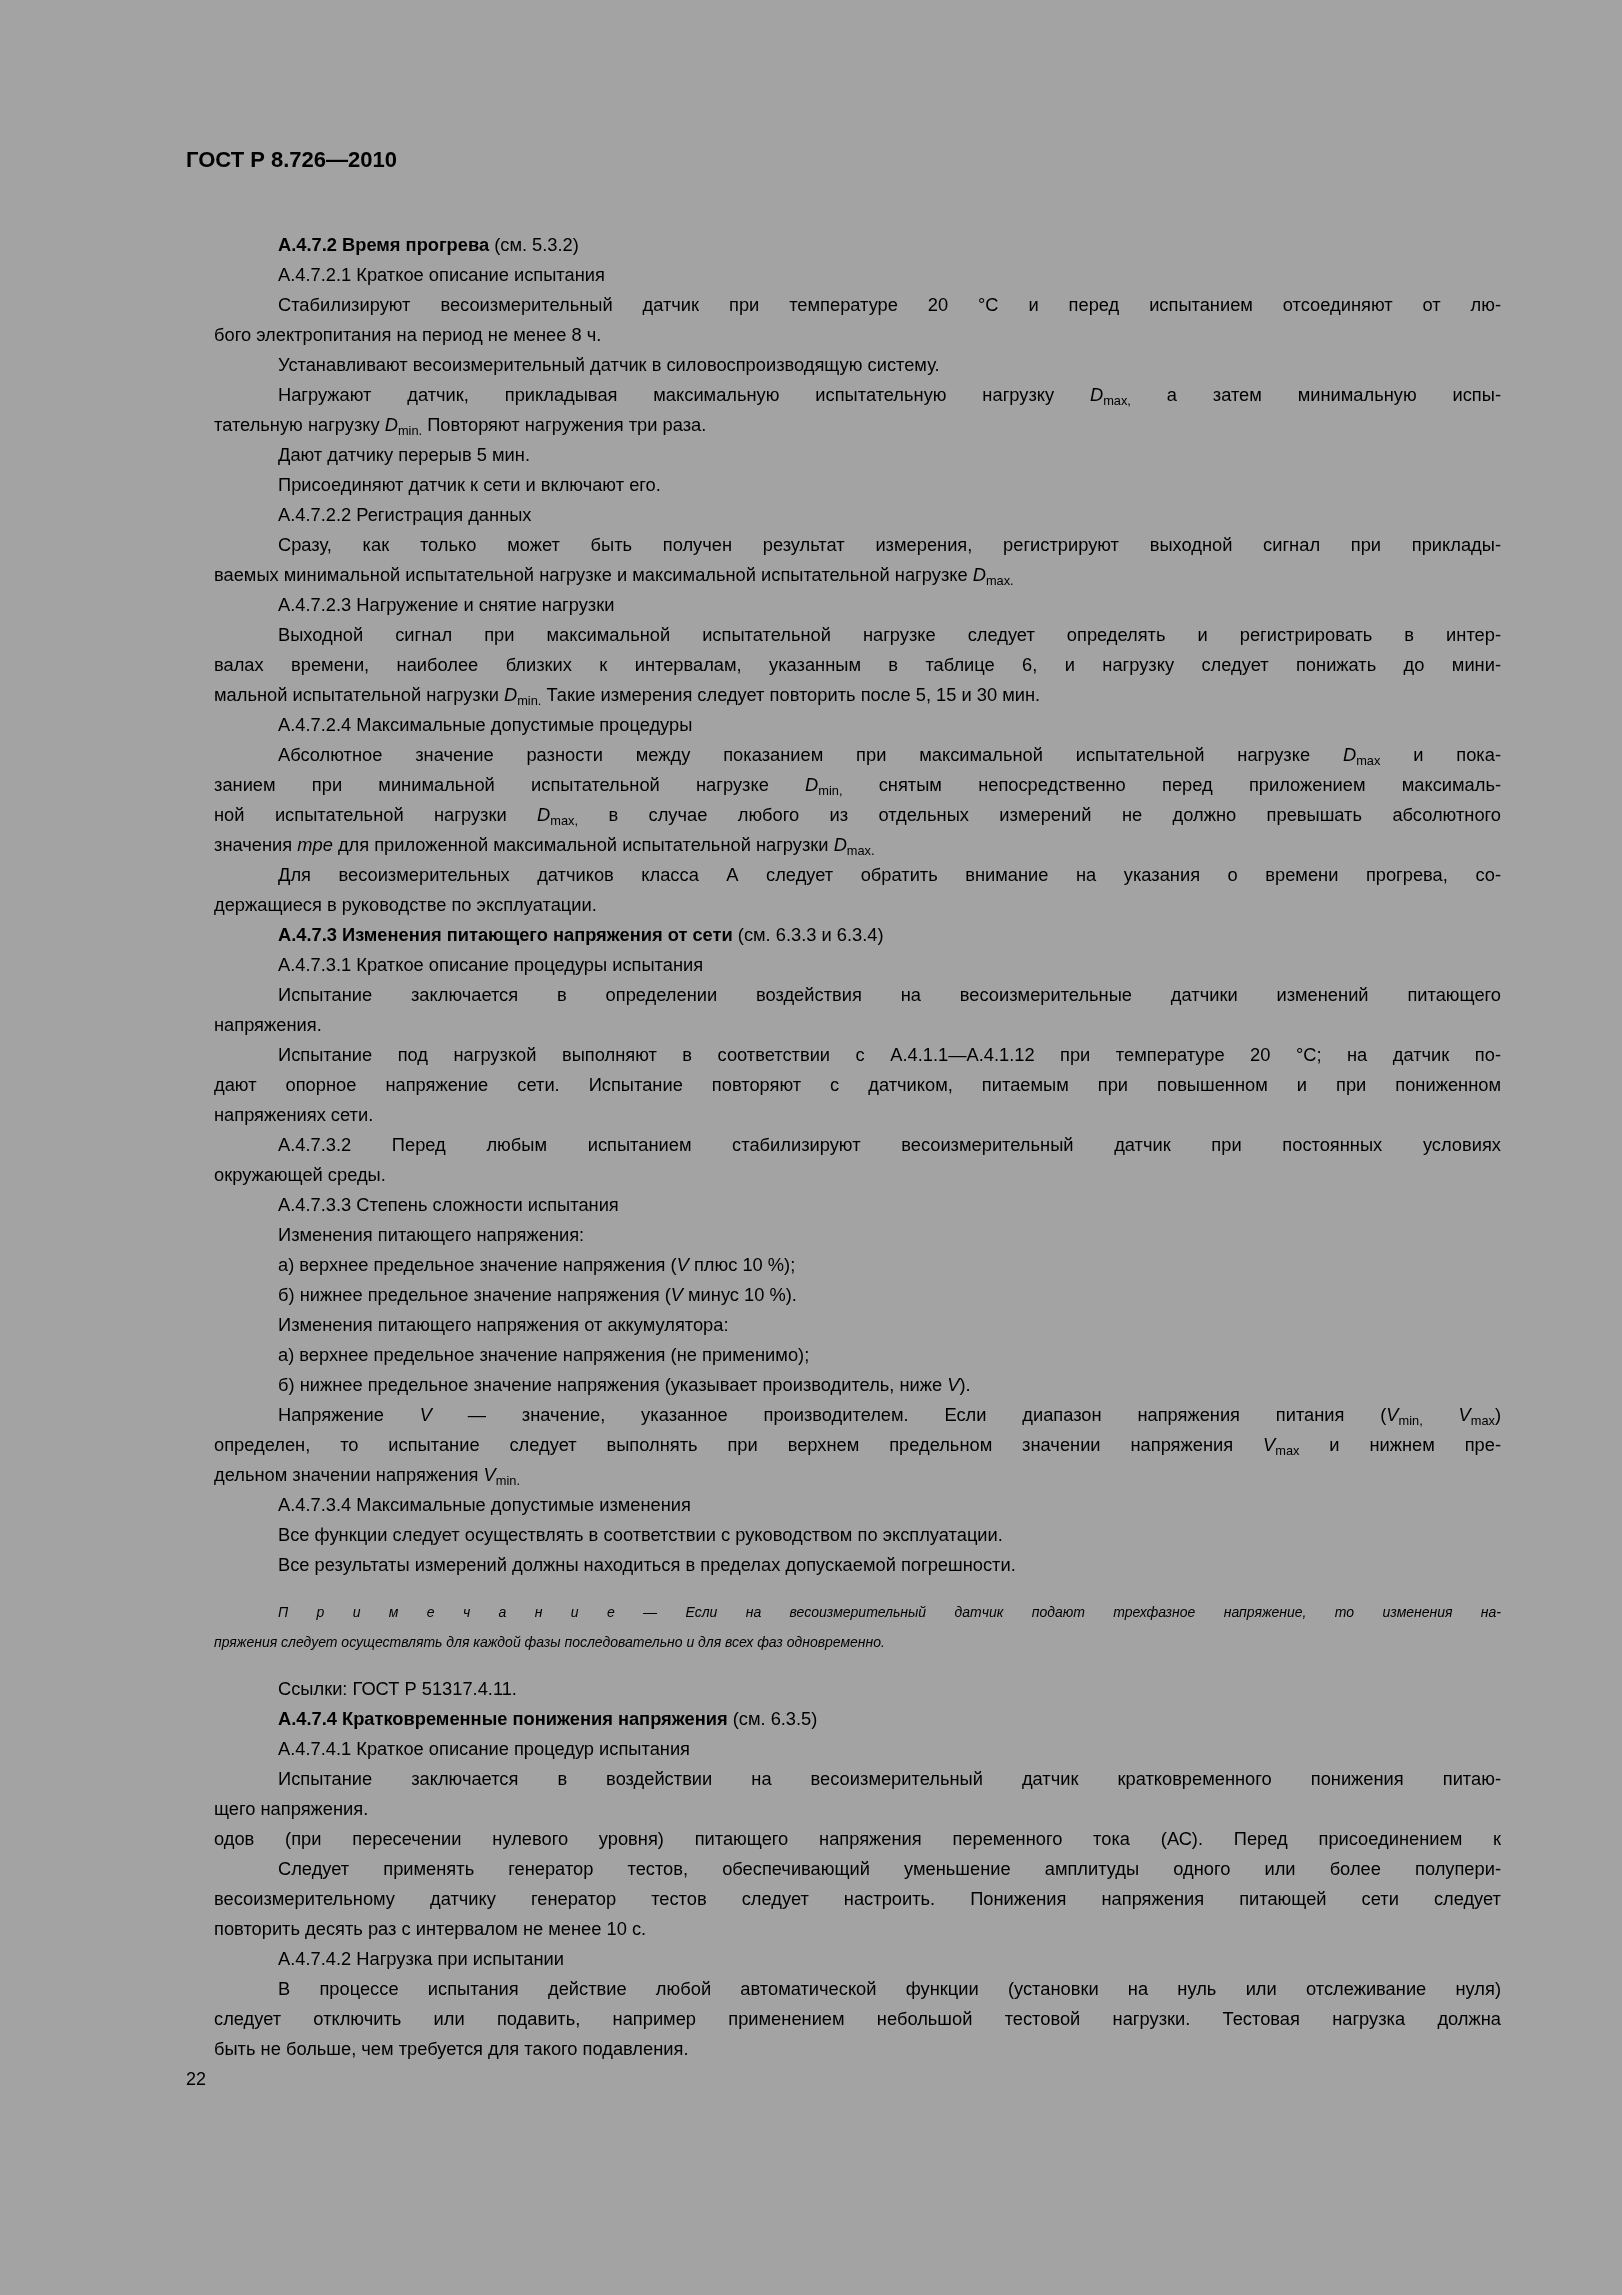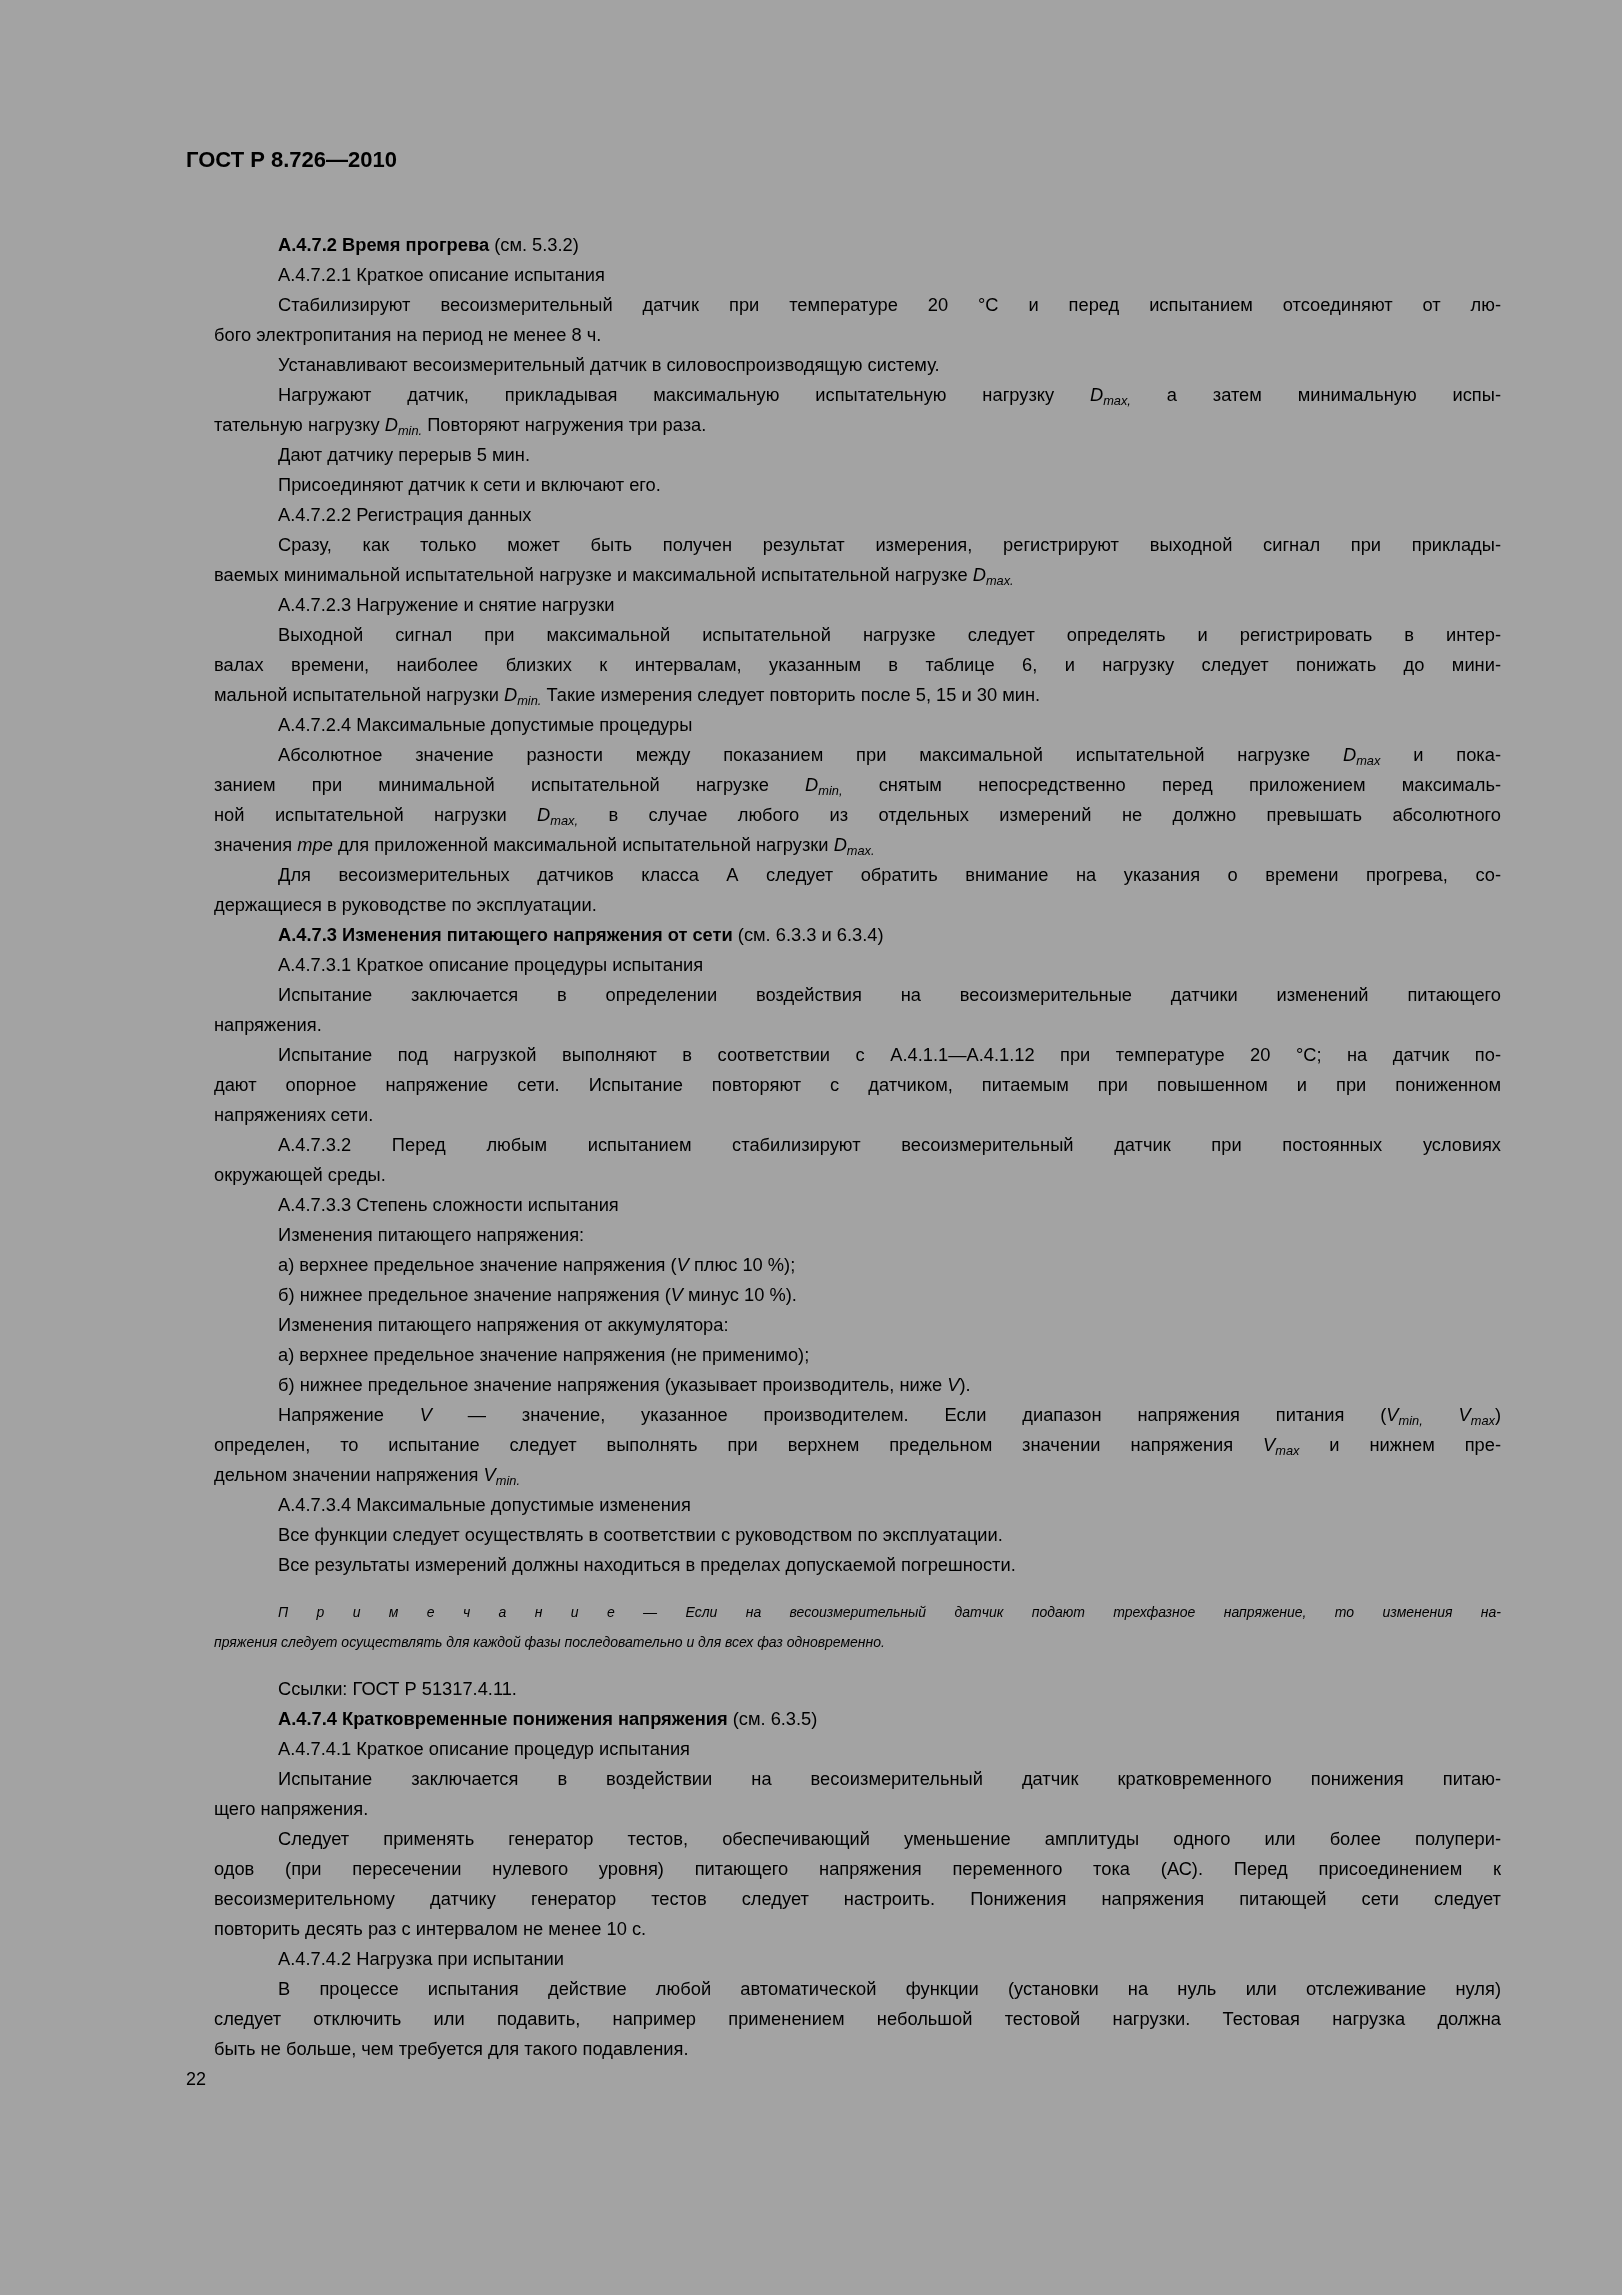--- a/index.html
+++ b/index.html
@@ -44,21 +44,20 @@
     text-align-last: justify;
   }
   .ln.note { font-size: 14px; font-style: italic; }
   .ln.gap { margin-top: 17px; }
   .ln b { font-weight: bold; }
   .ln i { font-style: italic; }
   .ln sub {
     font-size: 70%;
     line-height: 0;
     vertical-align: -0.28em;
-    font-style: italic;
   }
   .page-number {
     position: absolute;
     left: 186px;
     top: 2064px;
     font-size: 18px;
     line-height: 30px;
   }
 </style>
 </head>
@@ -114,22 +113,22 @@
       <div class="ln ind">А.4.7.3.4 Максимальные допустимые изменения</div>
       <div class="ln ind">Все функции следует осуществлять в соответствии с руководством по эксплуатации.</div>
       <div class="ln ind">Все результаты измерений должны находиться в пределах допускаемой погрешности.</div>
       <div class="ln ind fill note gap">П р и м е ч а н и е — Если на весоизмерительный датчик подают трехфазное напряжение, то изменения на-</div>
       <div class="ln note">пряжения следует осуществлять для каждой фазы последовательно и для всех фаз одновременно.</div>
       <div class="ln ind gap">Ссылки: ГОСТ Р 51317.4.11.</div>
       <div class="ln ind"><b>А.4.7.4 Кратковременные понижения напряжения</b> (см. 6.3.5)</div>
       <div class="ln ind">А.4.7.4.1 Краткое описание процедур испытания</div>
       <div class="ln ind fill">Испытание заключается в воздействии на весоизмерительный датчик кратковременного понижения питаю-</div>
       <div class="ln">щего напряжения.</div>
+      <div class="ln fill">одов (при пересечении нулевого уровня) питающего напряжения переменного тока (АС). Перед присоединением к</div>
       <div class="ln ind fill">Следует применять генератор тестов, обеспечивающий уменьшение амплитуды одного или более полупери-</div>
-      <div class="ln fill">одов (при пересечении нулевого уровня) питающего напряжения переменного тока (АС). Перед присоединением к</div>
       <div class="ln fill">весоизмерительному датчику генератор тестов следует настроить. Понижения напряжения питающей сети следует</div>
       <div class="ln">повторить десять раз с интервалом не менее 10 с.</div>
       <div class="ln ind">А.4.7.4.2 Нагрузка при испытании</div>
       <div class="ln ind fill">В процессе испытания действие любой автоматической функции (установки на нуль или отслеживание нуля)</div>
       <div class="ln fill">следует отключить или подавить, например применением небольшой тестовой нагрузки. Тестовая нагрузка должна</div>
       <div class="ln">быть не больше, чем требуется для такого подавления.</div>
     </div>
 
   <div class="page-number">22</div>
 </div>

